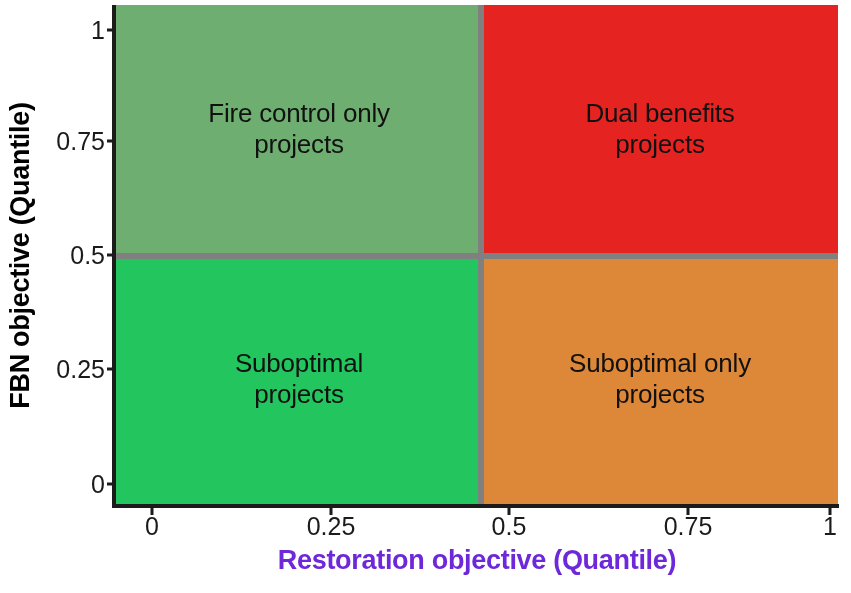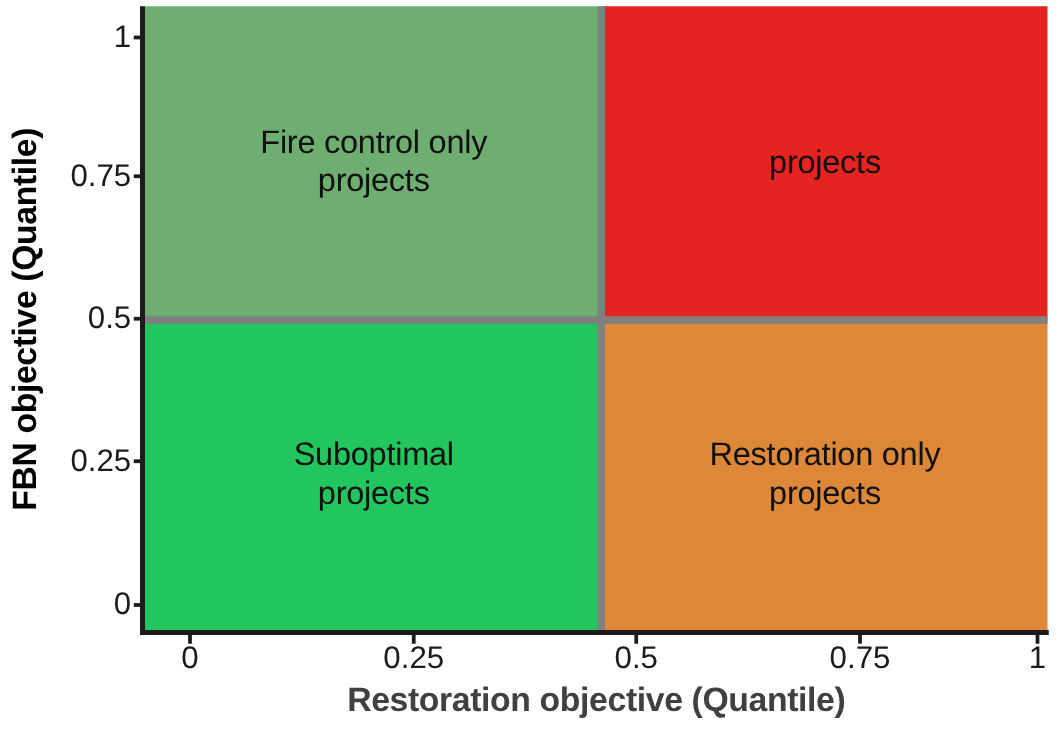--- a/index.html
+++ b/index.html
@@ -42,21 +42,21 @@
 
   
   .x-axis-title {
     position: absolute;
     left: 115px;
     top: 545px;
     width: 724px;
     text-align: center;
     font-size: 27px;
     font-weight: 700;
-    color: #404040;
+    color: #6d28d9;
     letter-spacing: -0.3px;
   }
 
   
   .tick-label {
     position: absolute;
     font-size: 25px;
     color: #1b1b1b;
     white-space: nowrap;
   }
@@ -202,34 +202,35 @@
 
     <div class="quadrant q-tl" style="background:#6EAE70;">
       <div class="q-text">
         <div>Fire control only</div>
         <div>projects</div>
       </div>
     </div>
 
     <div class="quadrant q-tr" style="background:#E52421;">
       <div class="q-text">
+        <div>Dual benefits</div>
         <div>projects</div>
       </div>
     </div>
 
     <div class="quadrant q-bl" style="background:#22c55e;">
       <div class="q-text">
         <div>Suboptimal</div>
         <div>projects</div>
       </div>
     </div>
 
     <div class="quadrant q-br" style="background:#DD8738;">
       <div class="q-text">
-        <div>Restoration only</div>
+        <div>Suboptimal only</div>
         <div>projects</div>
       </div>
     </div>
 
     <div class="divider-h"></div>
     <div class="divider-v"></div>
   </div>
 
   <div class="axis-line-y"></div>
   <div class="axis-line-x"></div>

